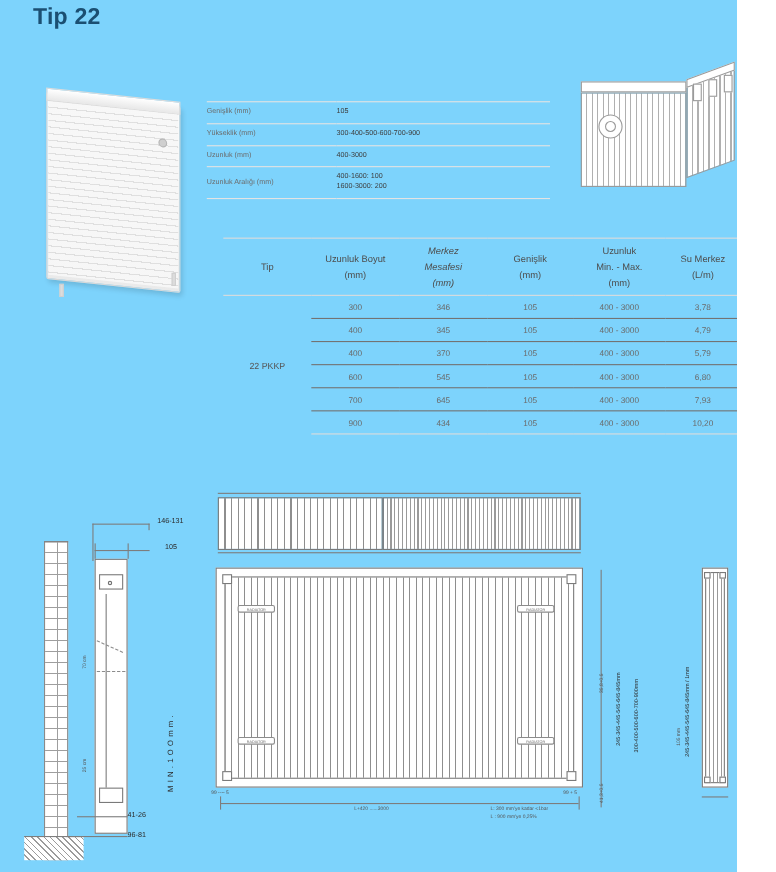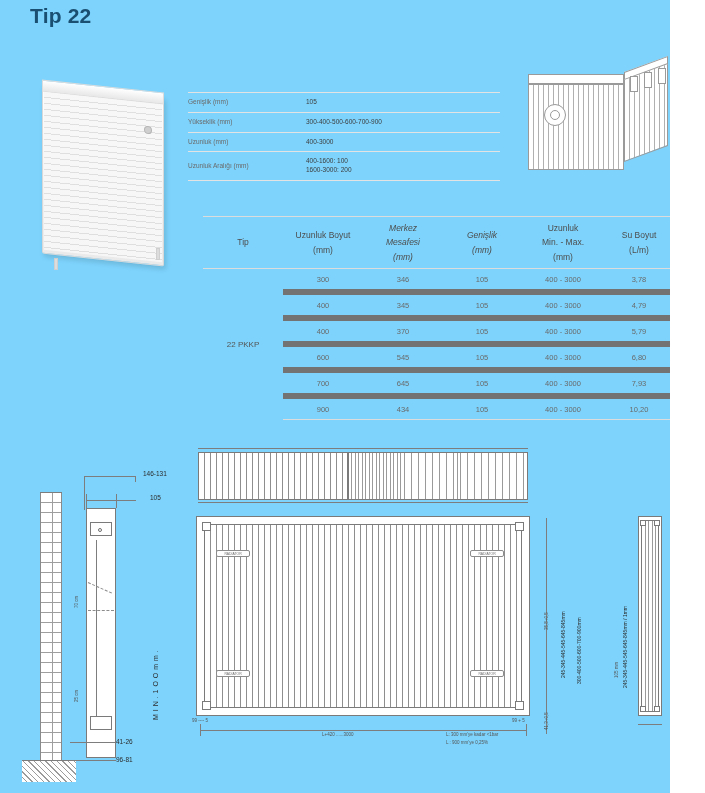--- a/index.html
+++ b/index.html
@@ -140,21 +140,21 @@
     color: #4d4d4d;
     padding: 4px 2px;
     text-align: center;
     border-bottom: 1px solid #dcdcdc;
     line-height: 1.7;
   }
   .data-table th:first-child { border-left: none; }
   .data-table td {
     text-align: center;
     padding: 5.5px 2px;
-    border-bottom: 6px solid #737373;
+    border-bottom: 1px solid #737373;
     color: #6a6a6a;
     font-size: 7.5px;
   }
   .data-table tr.head-row th { border-top: 1px solid #dcdcdc; }
   .data-table td.tip-cell {
     color: #555;
     font-size: 8px;
     border-bottom: none;
     vertical-align: middle;
   }
@@ -306,26 +306,26 @@
 
   <table class="data-table">
     <thead>
       <tr class="head-row">
         <th style="width:80px; white-space:pre-line;">Tip</th>
         <th style="width:80px; white-space:pre-line;">Uzunluk Boyut
 (mm)</th>
         <th style="width:80px; white-space:pre-line;font-style:italic;">Merkez
 Mesafesi
 (mm)</th>
-        <th style="width:78px; white-space:pre-line;font-style:italic;">Genişlik
+        <th style="width:78px; white-space:pre-line;">Genişlik
 (mm)</th>
         <th style="width:84px; white-space:pre-line;">Uzunluk
 Min. - Max.
 (mm)</th>
-        <th style="width:68px; white-space:pre-line;">Su Boyut
+        <th style="width:68px; white-space:pre-line;">Su Merkez
 (L/m)</th>
       </tr>
     </thead>
     <tbody>
       <tr>
         <td class="tip-cell" rowspan="6">22  PKKP</td>
         <td>300</td>
         <td>346</td>
         <td>105</td>
         <td>400 - 3000</td>

